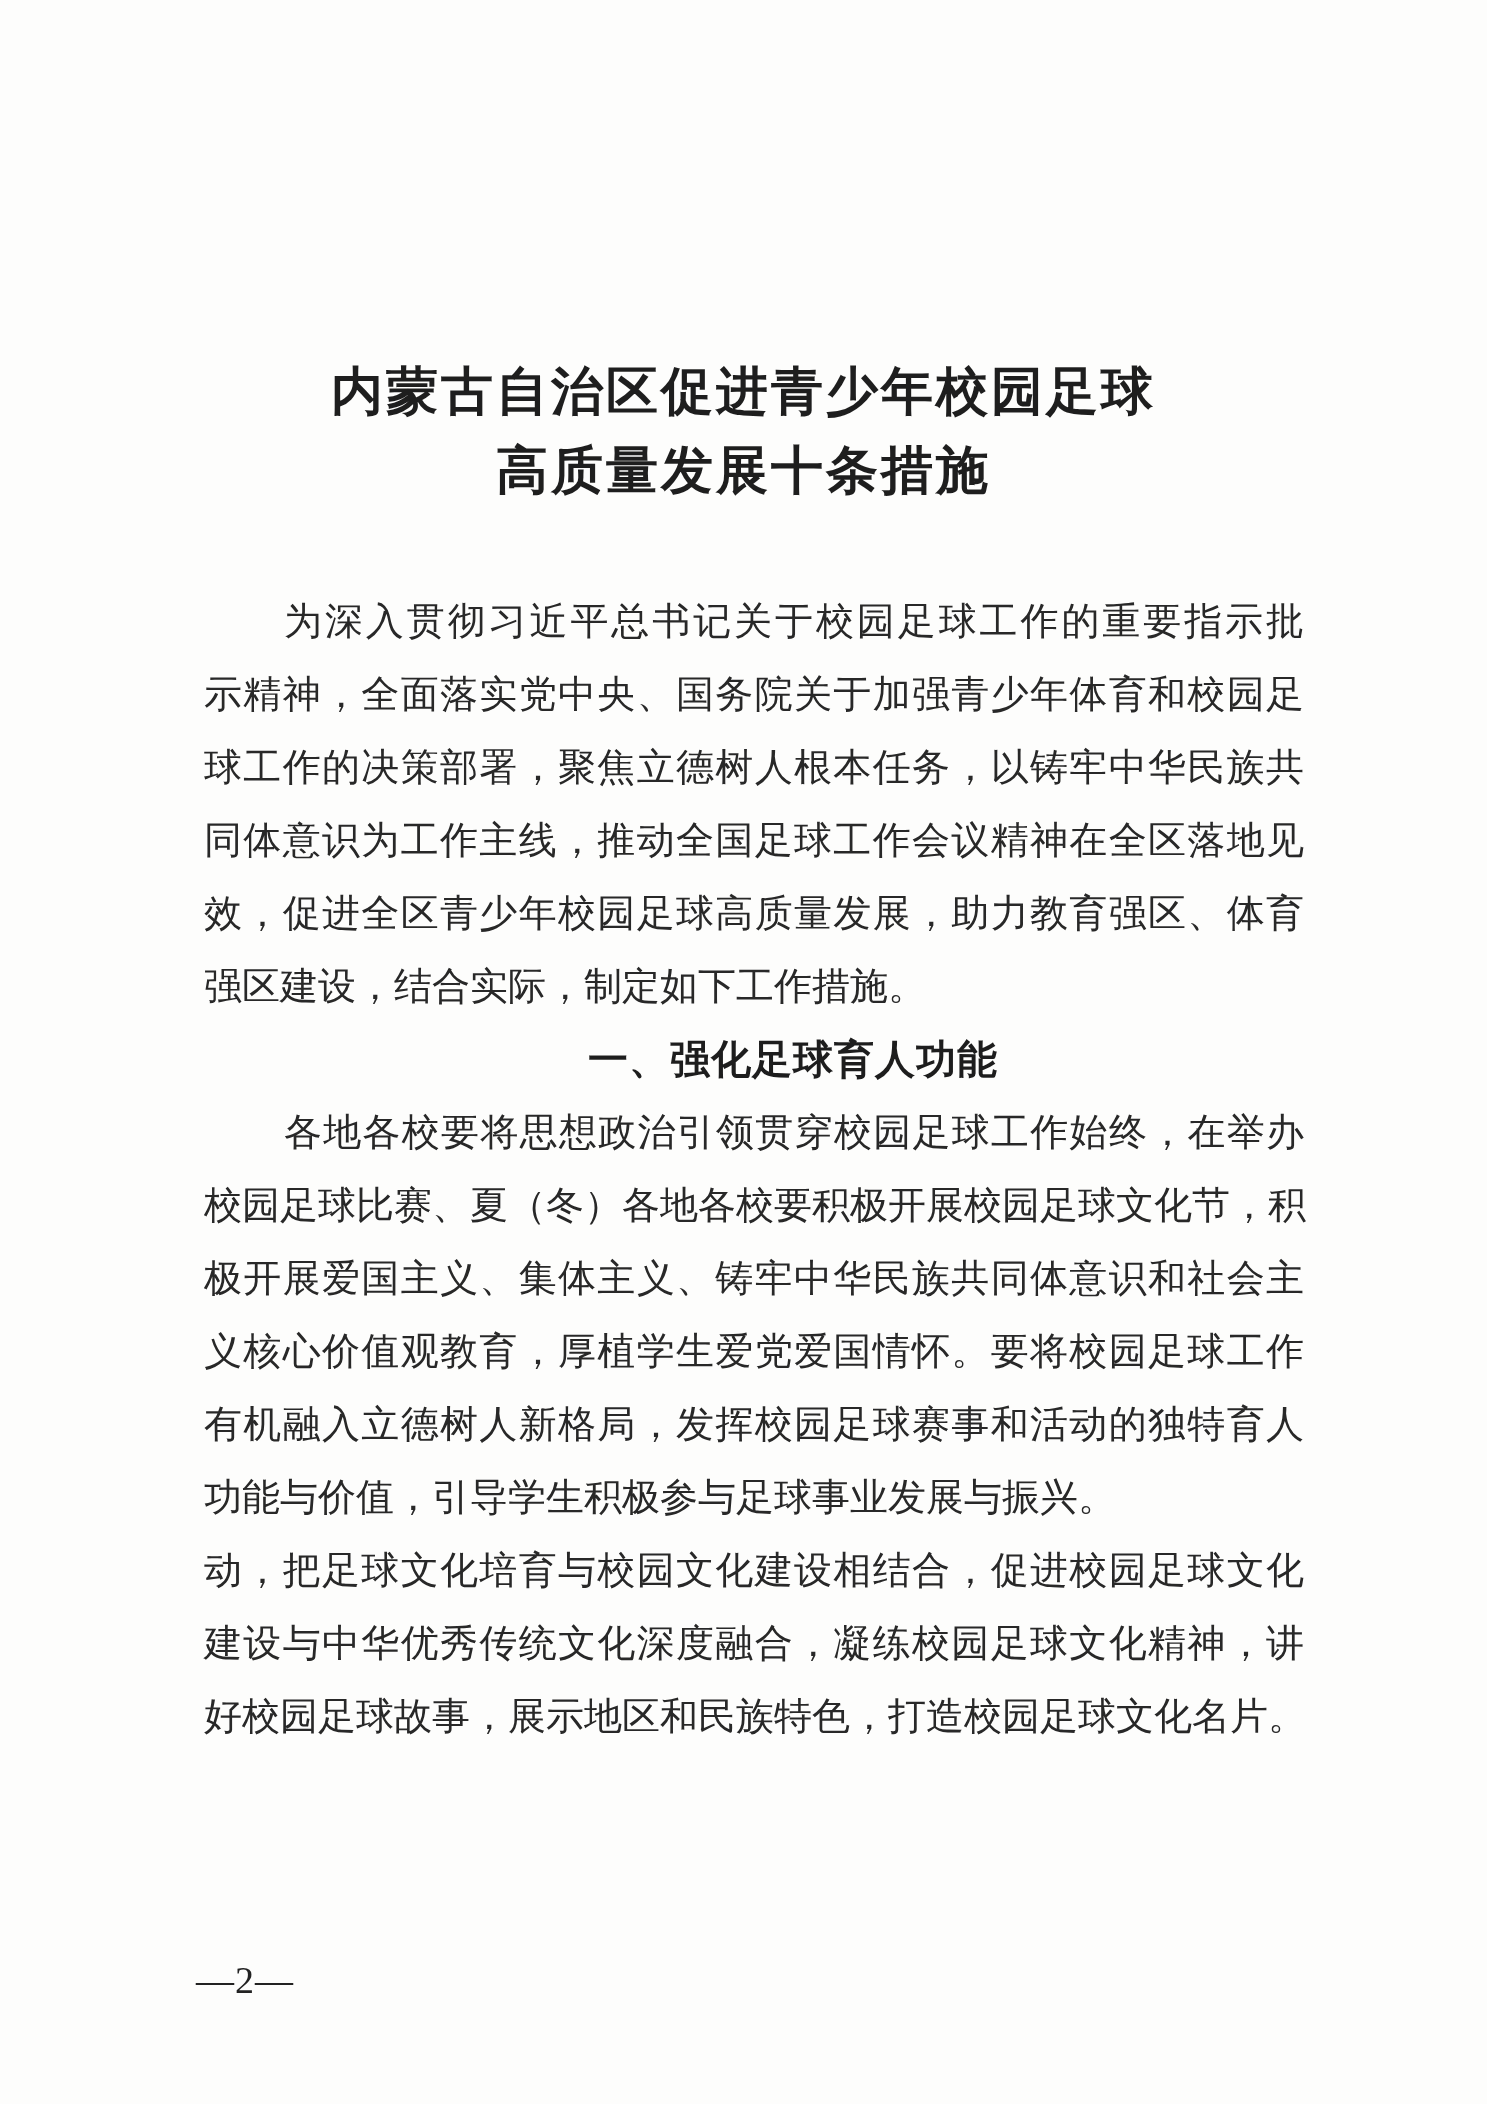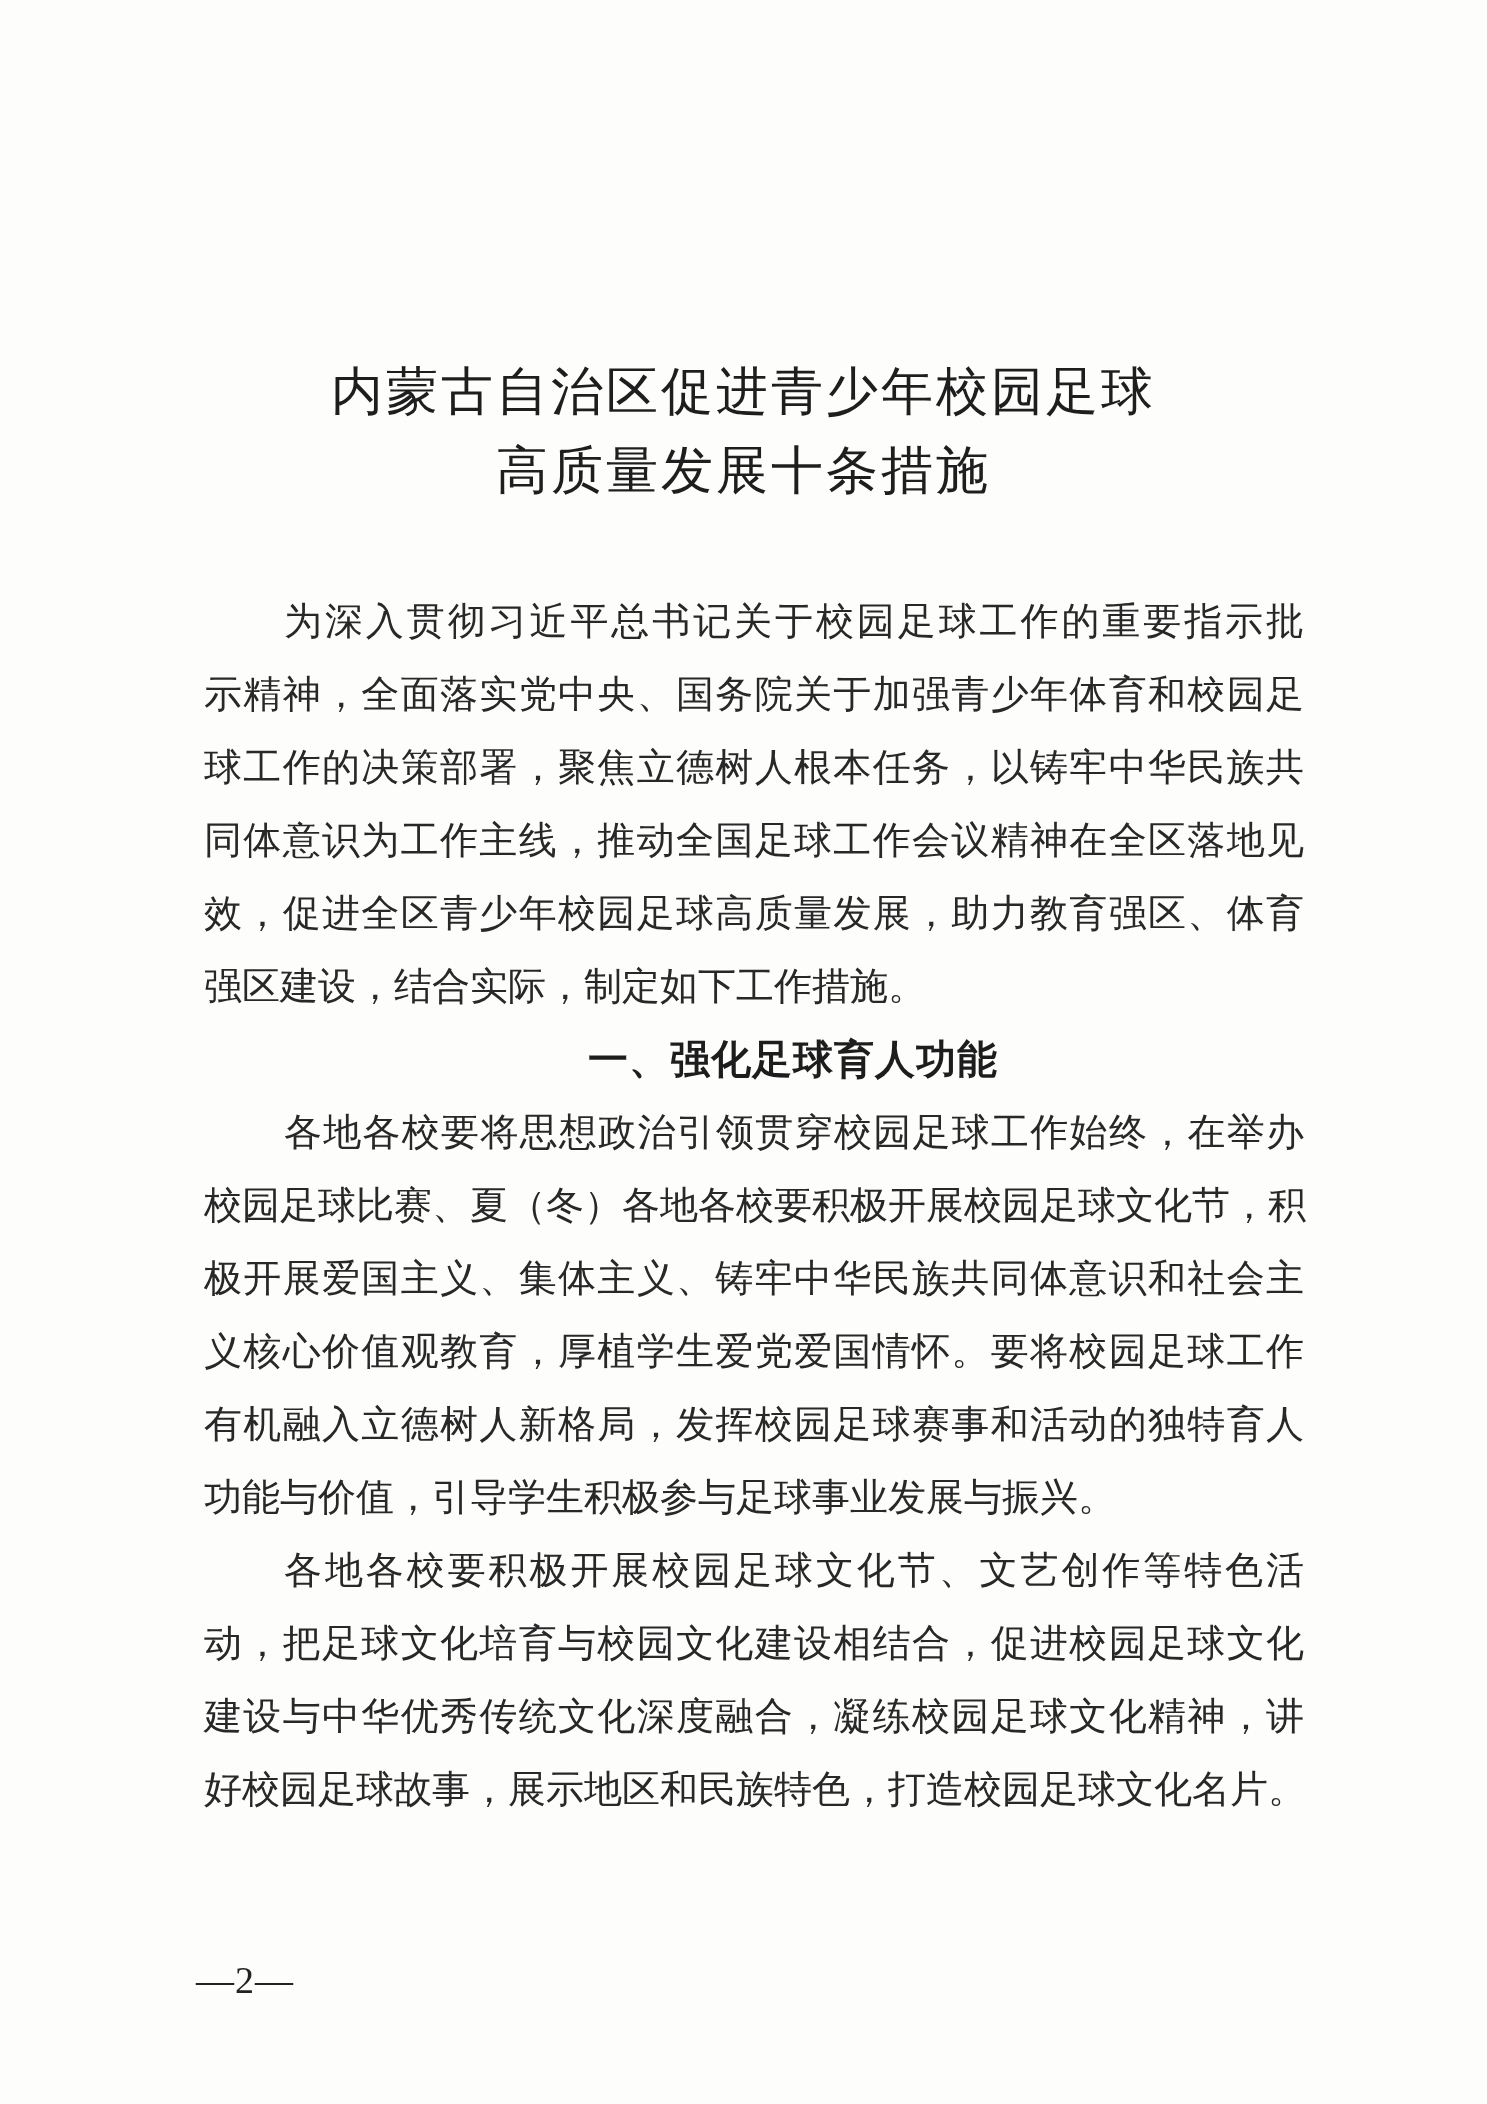--- a/index.html
+++ b/index.html
@@ -17,21 +17,21 @@
     font-family: "Liberation Serif", serif;
   }
   .doc-title {
     position: absolute;
     top: 352px;
     left: 0;
     width: 100%;
     text-align: center;
     color: #1e1e1e;
     font-family: "Liberation Serif", serif;
-    font-weight: normal;
+    font-weight: bold;
     font-size: 52px;
     line-height: 79px;
     letter-spacing: 3px;
   }
   .doc-body {
     position: absolute;
     top: 585px;
     left: 204px;
     width: 1100px;
     color: #282828;
@@ -90,21 +90,20 @@
       <div class="line">同体意识为工作主线，推动全国足球工作会议精神在全区落地见</div>
       <div class="line">效，促进全区青少年校园足球高质量发展，助力教育强区、体育</div>
       <div class="line natural">强区建设，结合实际，制定如下工作措施。</div>
       <div class="heading">一、强化足球育人功能</div>
       <div class="line indent">各地各校要将思想政治引领贯穿校园足球工作始终，在举办</div>
       <div class="line">校园足球比赛、夏（冬）各地各校要积极开展校园足球文化节，积</div>
       <div class="line">极开展爱国主义、集体主义、铸牢中华民族共同体意识和社会主</div>
       <div class="line">义核心价值观教育，厚植学生爱党爱国情怀。要将校园足球工作</div>
       <div class="line">有机融入立德树人新格局，发挥校园足球赛事和活动的独特育人</div>
       <div class="line natural">功能与价值，引导学生积极参与足球事业发展与振兴。</div>
-      <div class="line indent">各地各校要积极开展校园足球文化节、文艺创作等特色活</div>
       <div class="line">动，把足球文化培育与校园文化建设相结合，促进校园足球文化</div>
       <div class="line">建设与中华优秀传统文化深度融合，凝练校园足球文化精神，讲</div>
       <div class="line">好校园足球故事，展示地区和民族特色，打造校园足球文化名片。</div>
     </div>
 
   <div class="page-number">—2—</div>
 
 </div>
 
 </body></html>

